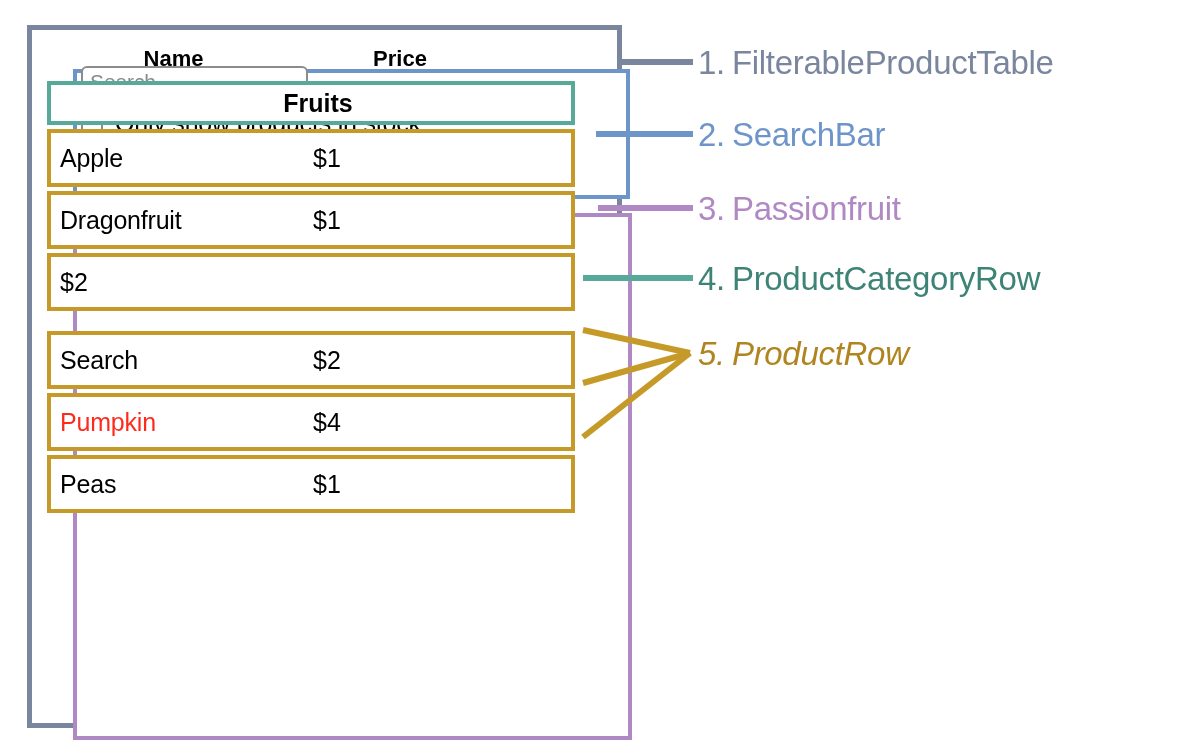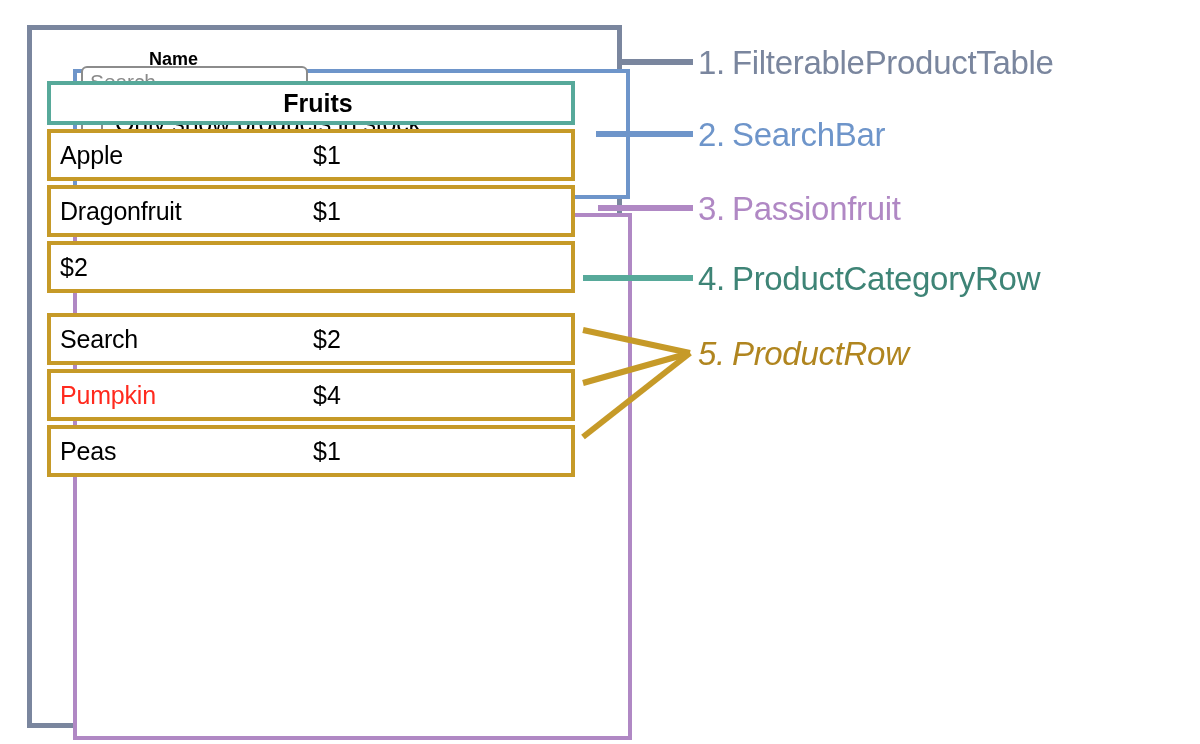--- a/index.html
+++ b/index.html
@@ -121,21 +121,21 @@
     box-sizing: border-box;
   }
   .col-price {
     flex: 1 1 auto;
     padding-left: 8px;
     box-sizing: border-box;
   }
   .table-head .col-name,
   .table-head .col-price {
     font-weight: bold;
-    font-size: 18px;
+    font-size: 22px;
     text-align: center;
     color: #000;
     padding-left: 0;
   }
   .table-head .col-name { width: 253px; text-align: center; }
   .table-head .col-price { width: 200px; flex: 0 0 auto; text-align: center; }
 
   
   .category-row {
     width: 528px;
@@ -151,21 +151,21 @@
   }
   .category-row span {
     font-weight: bold;
     font-size: 25px;
     color: #000;
   }
 
   
   .product-row {
     width: 528px;
-    height: 52px;
+    height: 58px;
     border: 4px solid #C69A28;
     box-sizing: border-box;
     margin-bottom: 4px;
     display: flex;
     align-items: center;
     background: #fff;
   }
   .product-row .cell-name {
     width: 253px;
     flex: 0 0 auto;
@@ -217,20 +217,21 @@
       <span class="checkbox-box"></span>
       <span class="checkbox-label">Only show products in stock</span>
     </div>
 
     <div class="box-producttable"></div>
 
     <div class="table-inner">
 
       <div class="table-head">
         <div class="col-name">Name</div>
+        <div class="col-price">Price</div>
       </div>
 
       <div class="category-row">
         <span>Fruits</span>
       </div>
 
       <div class="product-row">
         <span class="cell-name">Apple</span>
         <span class="cell-price">$1</span>
       </div>

